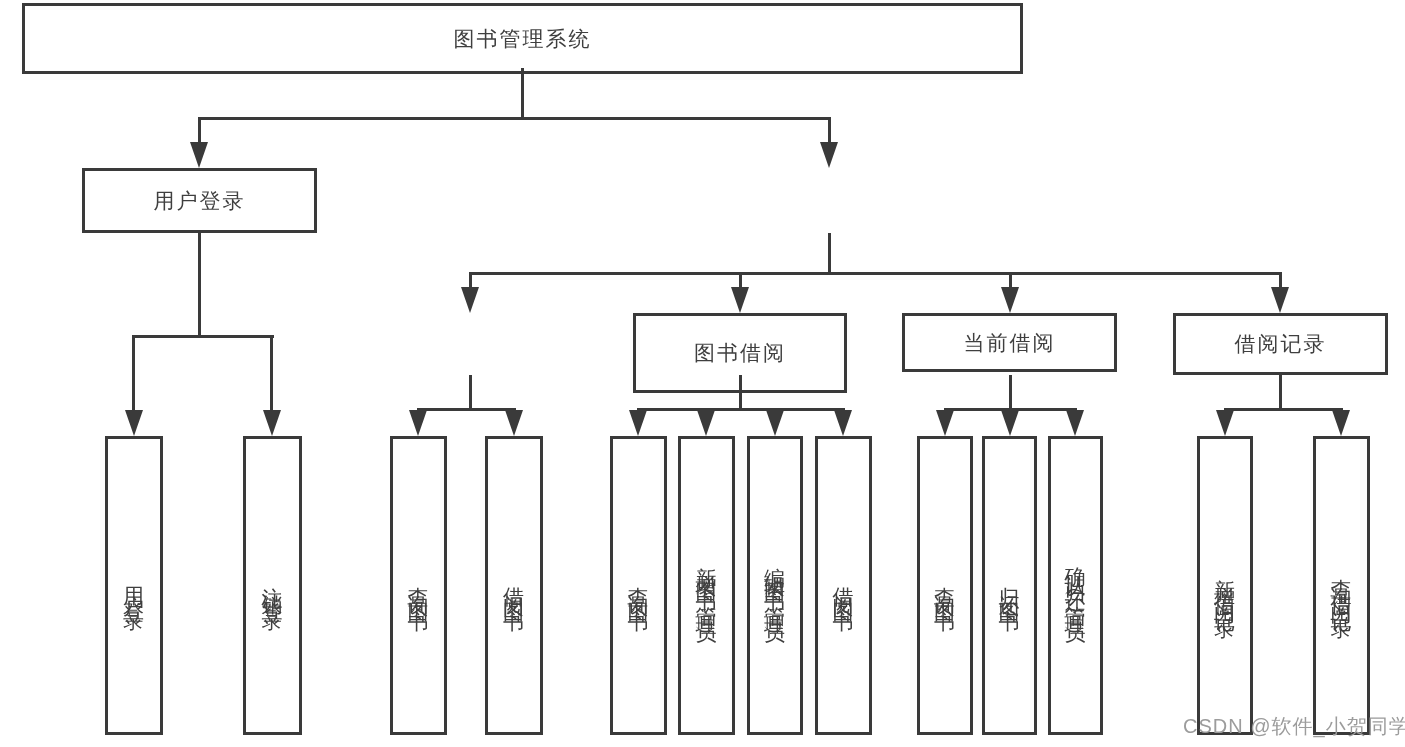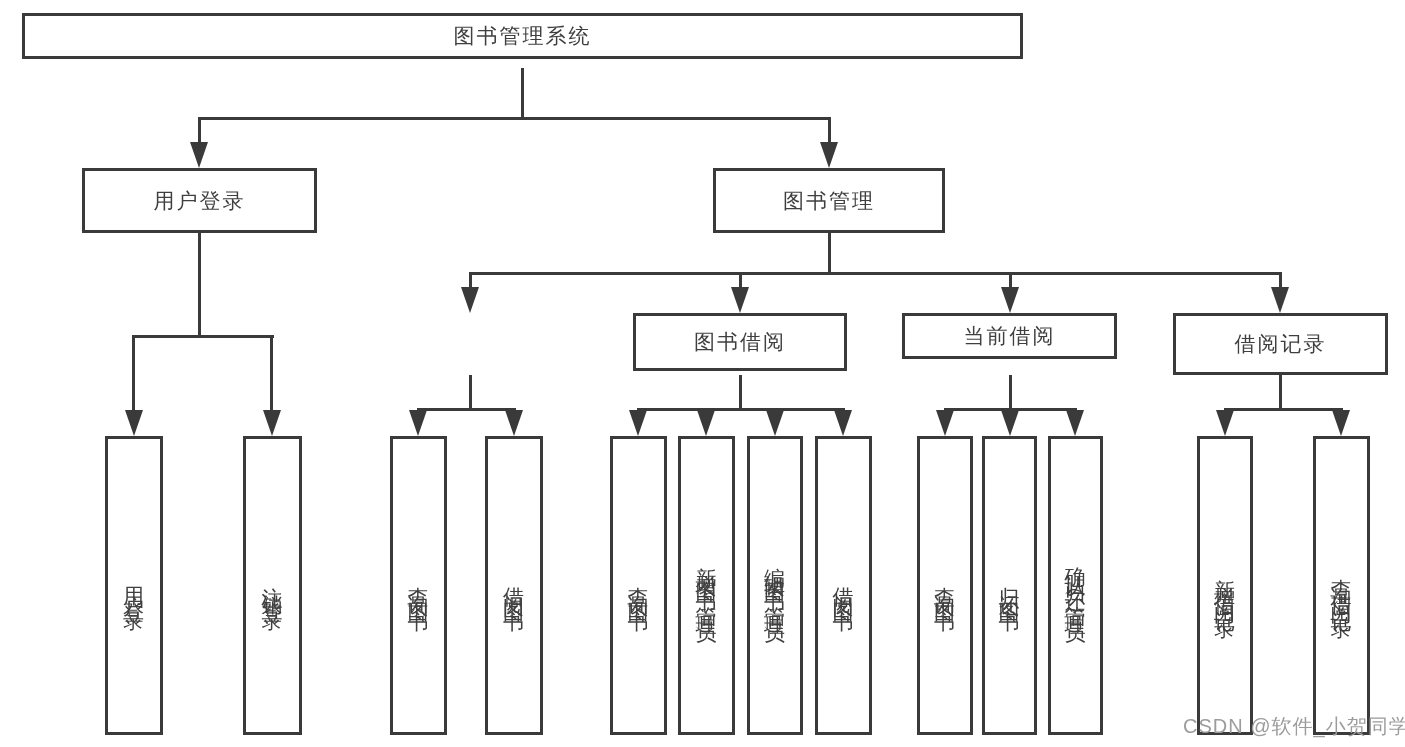--- a/index.html
+++ b/index.html
@@ -54,52 +54,51 @@
     color:var(--wm);
     white-space:nowrap;
     z-index:5;
   }
 </style>
 </head>
 <body>
 
 <div class="stage">
 
-  <div class="box hbox" style="left:22px;top:13px;width:1001px;height:46px">图书管理系统</div>
+  <div class="box hbox" style="left:22px;top:3px;width:1001px;height:71px">图书管理系统</div>
 
   <div class="vline" style="left:521px;top:68px;height:49px"></div>
   <div class="hline" style="left:198px;top:117px;width:633px"></div>
   <div class="vline" style="left:198px;top:117px;height:28px"></div>
   <div class="arrow" style="left:190px;top:142px"></div>
   <div class="vline" style="left:828px;top:117px;height:28px"></div>
   <div class="arrow" style="left:820px;top:142px"></div>
 
   <div class="box hbox" style="left:82px;top:168px;width:235px;height:65px">用户登录</div>
-  <div class="box hbox" style="left:713px;top:168px;width:232px;height:65px">图书管理</div>
 
   <div class="vline" style="left:198px;top:233px;height:102px"></div>
   <div class="hline" style="left:132px;top:335px;width:142px"></div>
   <div class="vline" style="left:132px;top:335px;height:77px"></div>
   <div class="arrow" style="left:125px;top:410px"></div>
   <div class="vline" style="left:270px;top:335px;height:77px"></div>
   <div class="arrow" style="left:263px;top:410px"></div>
 
   <div class="vline" style="left:828px;top:233px;height:39px"></div>
   <div class="hline" style="left:469px;top:272px;width:813px"></div>
   <div class="vline" style="left:469px;top:272px;height:17px"></div>
   <div class="arrow" style="left:461px;top:287px"></div>
   <div class="vline" style="left:739px;top:272px;height:17px"></div>
   <div class="arrow" style="left:731px;top:287px"></div>
   <div class="vline" style="left:1009px;top:272px;height:17px"></div>
   <div class="arrow" style="left:1001px;top:287px"></div>
   <div class="vline" style="left:1279px;top:272px;height:17px"></div>
   <div class="arrow" style="left:1271px;top:287px"></div>
 
-  <div class="box hbox" style="left:633px;top:313px;width:214px;height:58px">图书借阅</div>
-  <div class="box hbox" style="left:902px;top:313px;width:215px;height:46px">当前借阅</div>
+  <div class="box hbox" style="left:633px;top:313px;width:214px;height:80px">图书借阅</div>
+  <div class="box hbox" style="left:902px;top:313px;width:215px;height:59px">当前借阅</div>
   <div class="box hbox" style="left:1173px;top:313px;width:215px;height:62px">借阅记录</div>
 
   <div class="vline" style="left:469px;top:375px;height:33px"></div>
   <div class="hline" style="left:417px;top:408px;width:99px"></div>
   <div class="vline" style="left:417px;top:408px;height:8px"></div>
   <div class="arrow" style="left:409px;top:410px"></div>
   <div class="vline" style="left:513px;top:408px;height:8px"></div>
   <div class="arrow" style="left:505px;top:410px"></div>
 
   <div class="vline" style="left:739px;top:375px;height:33px"></div>

